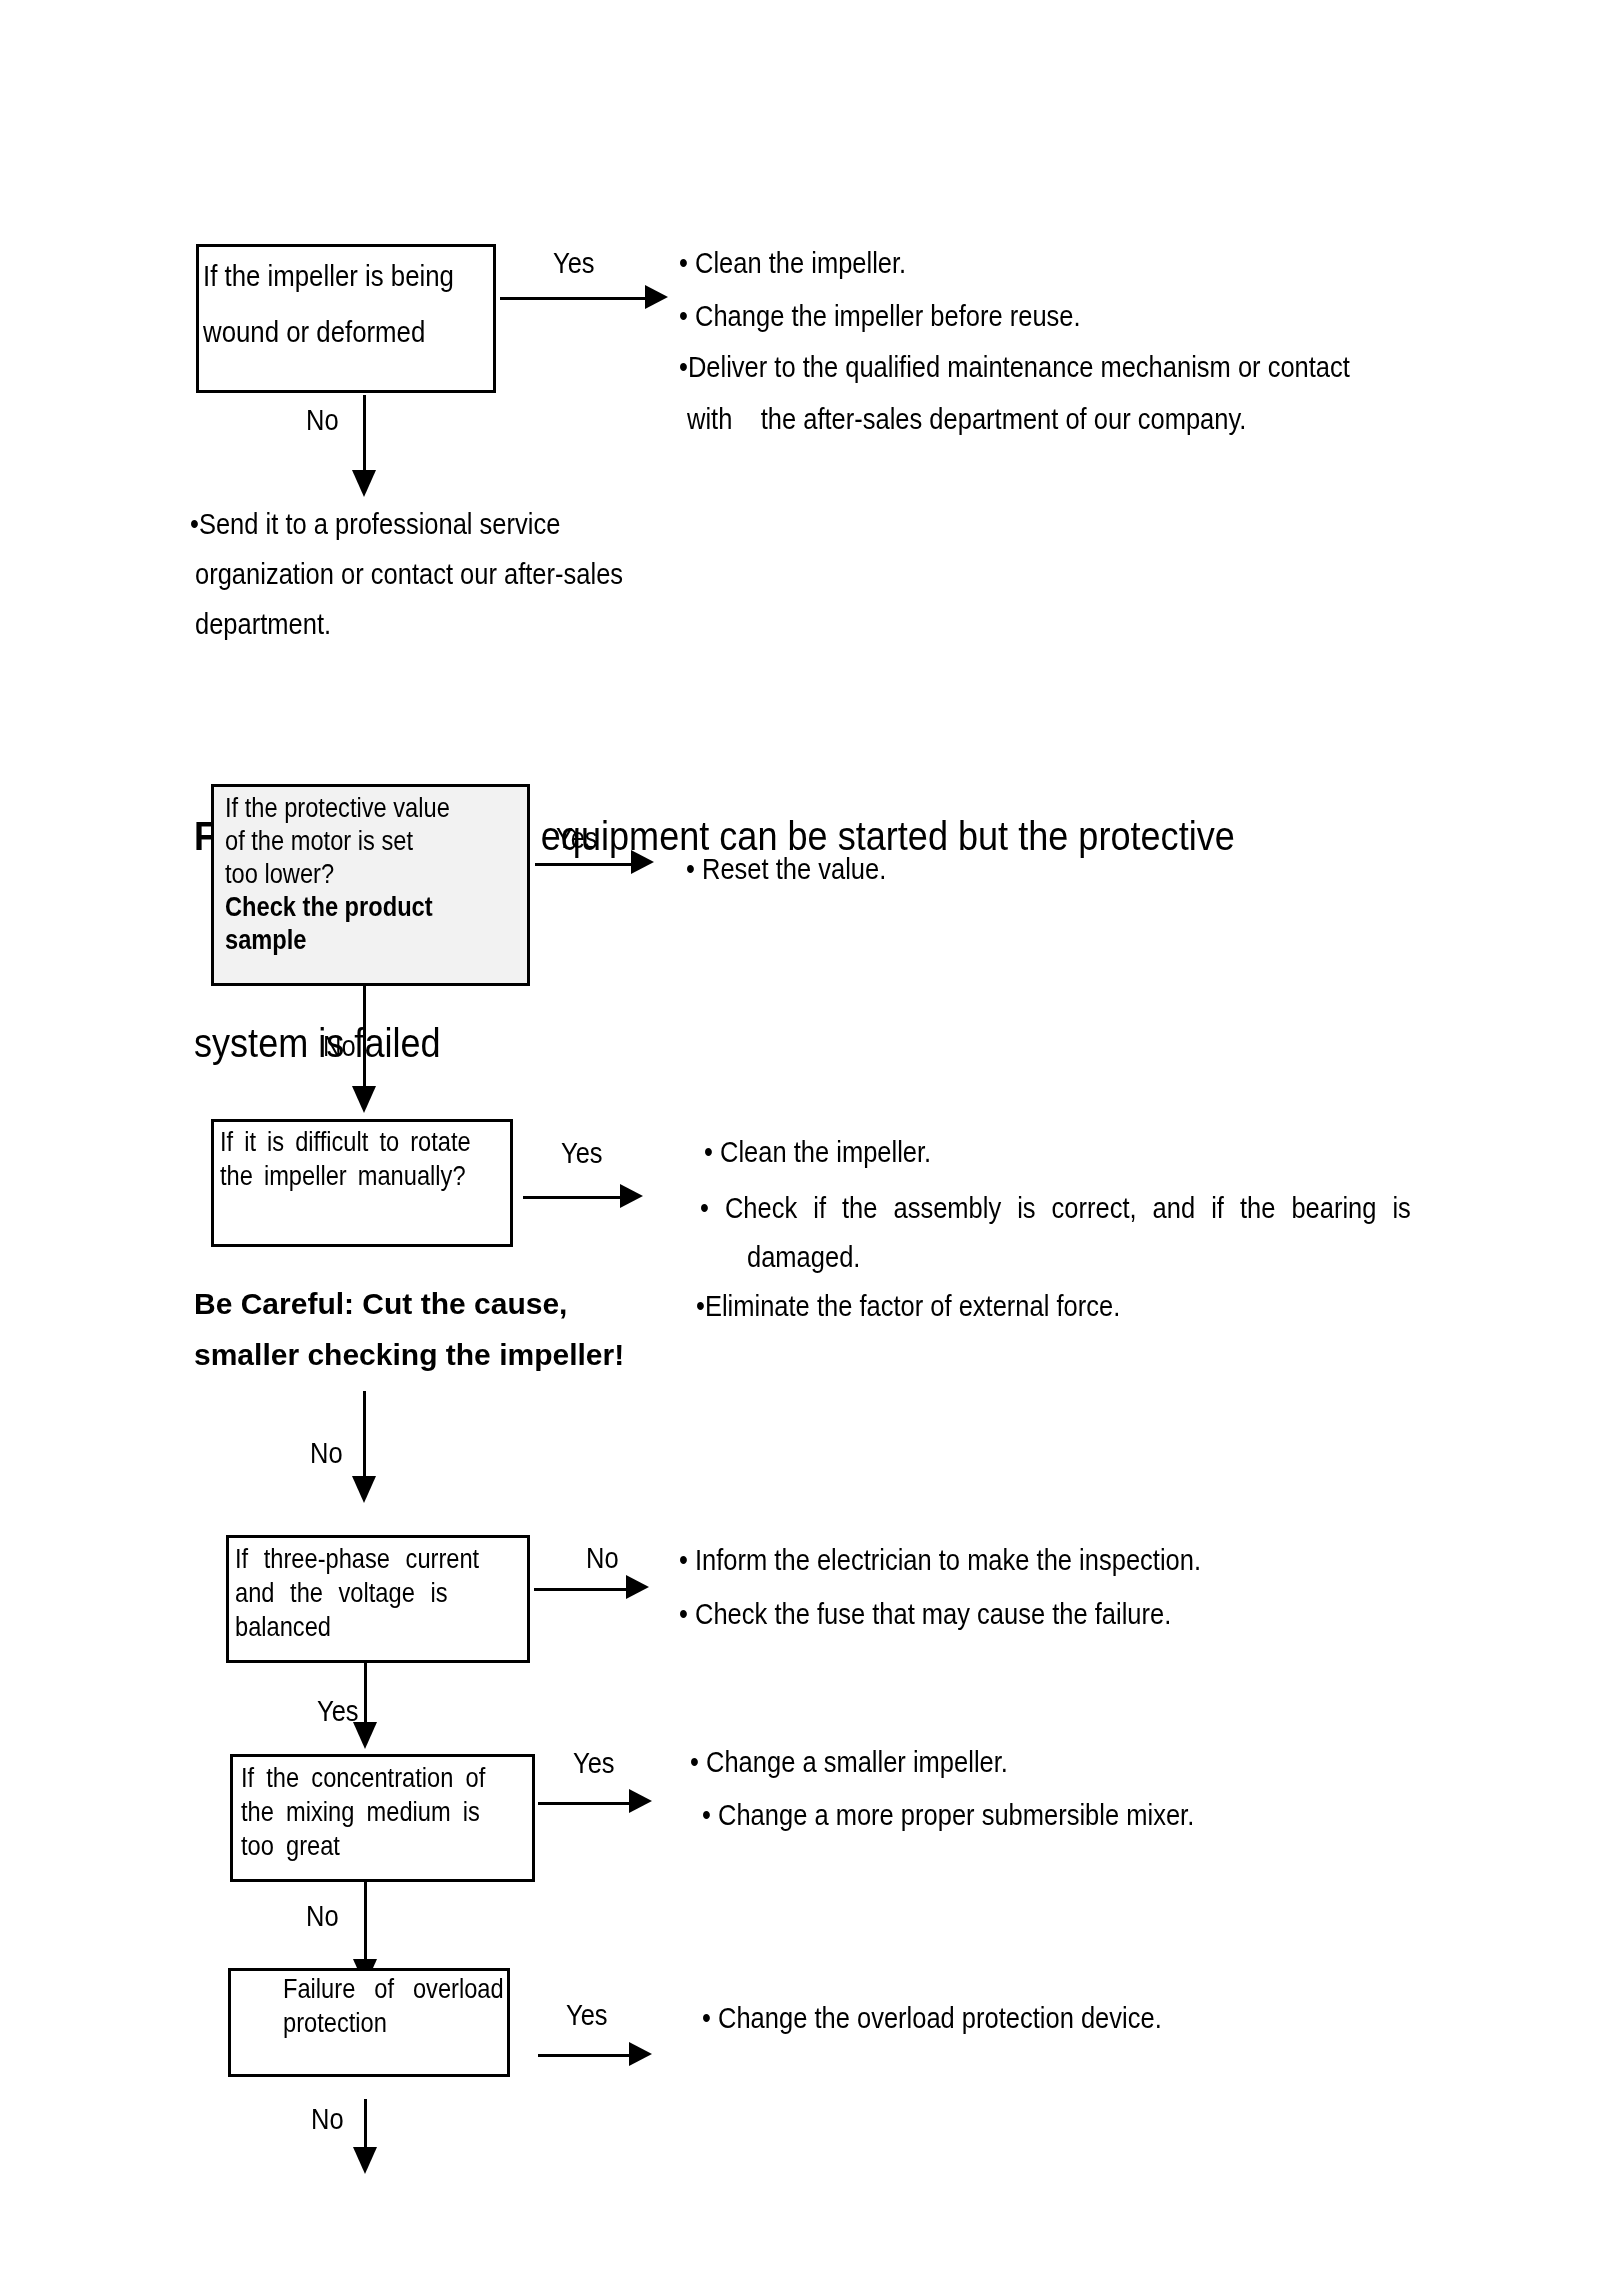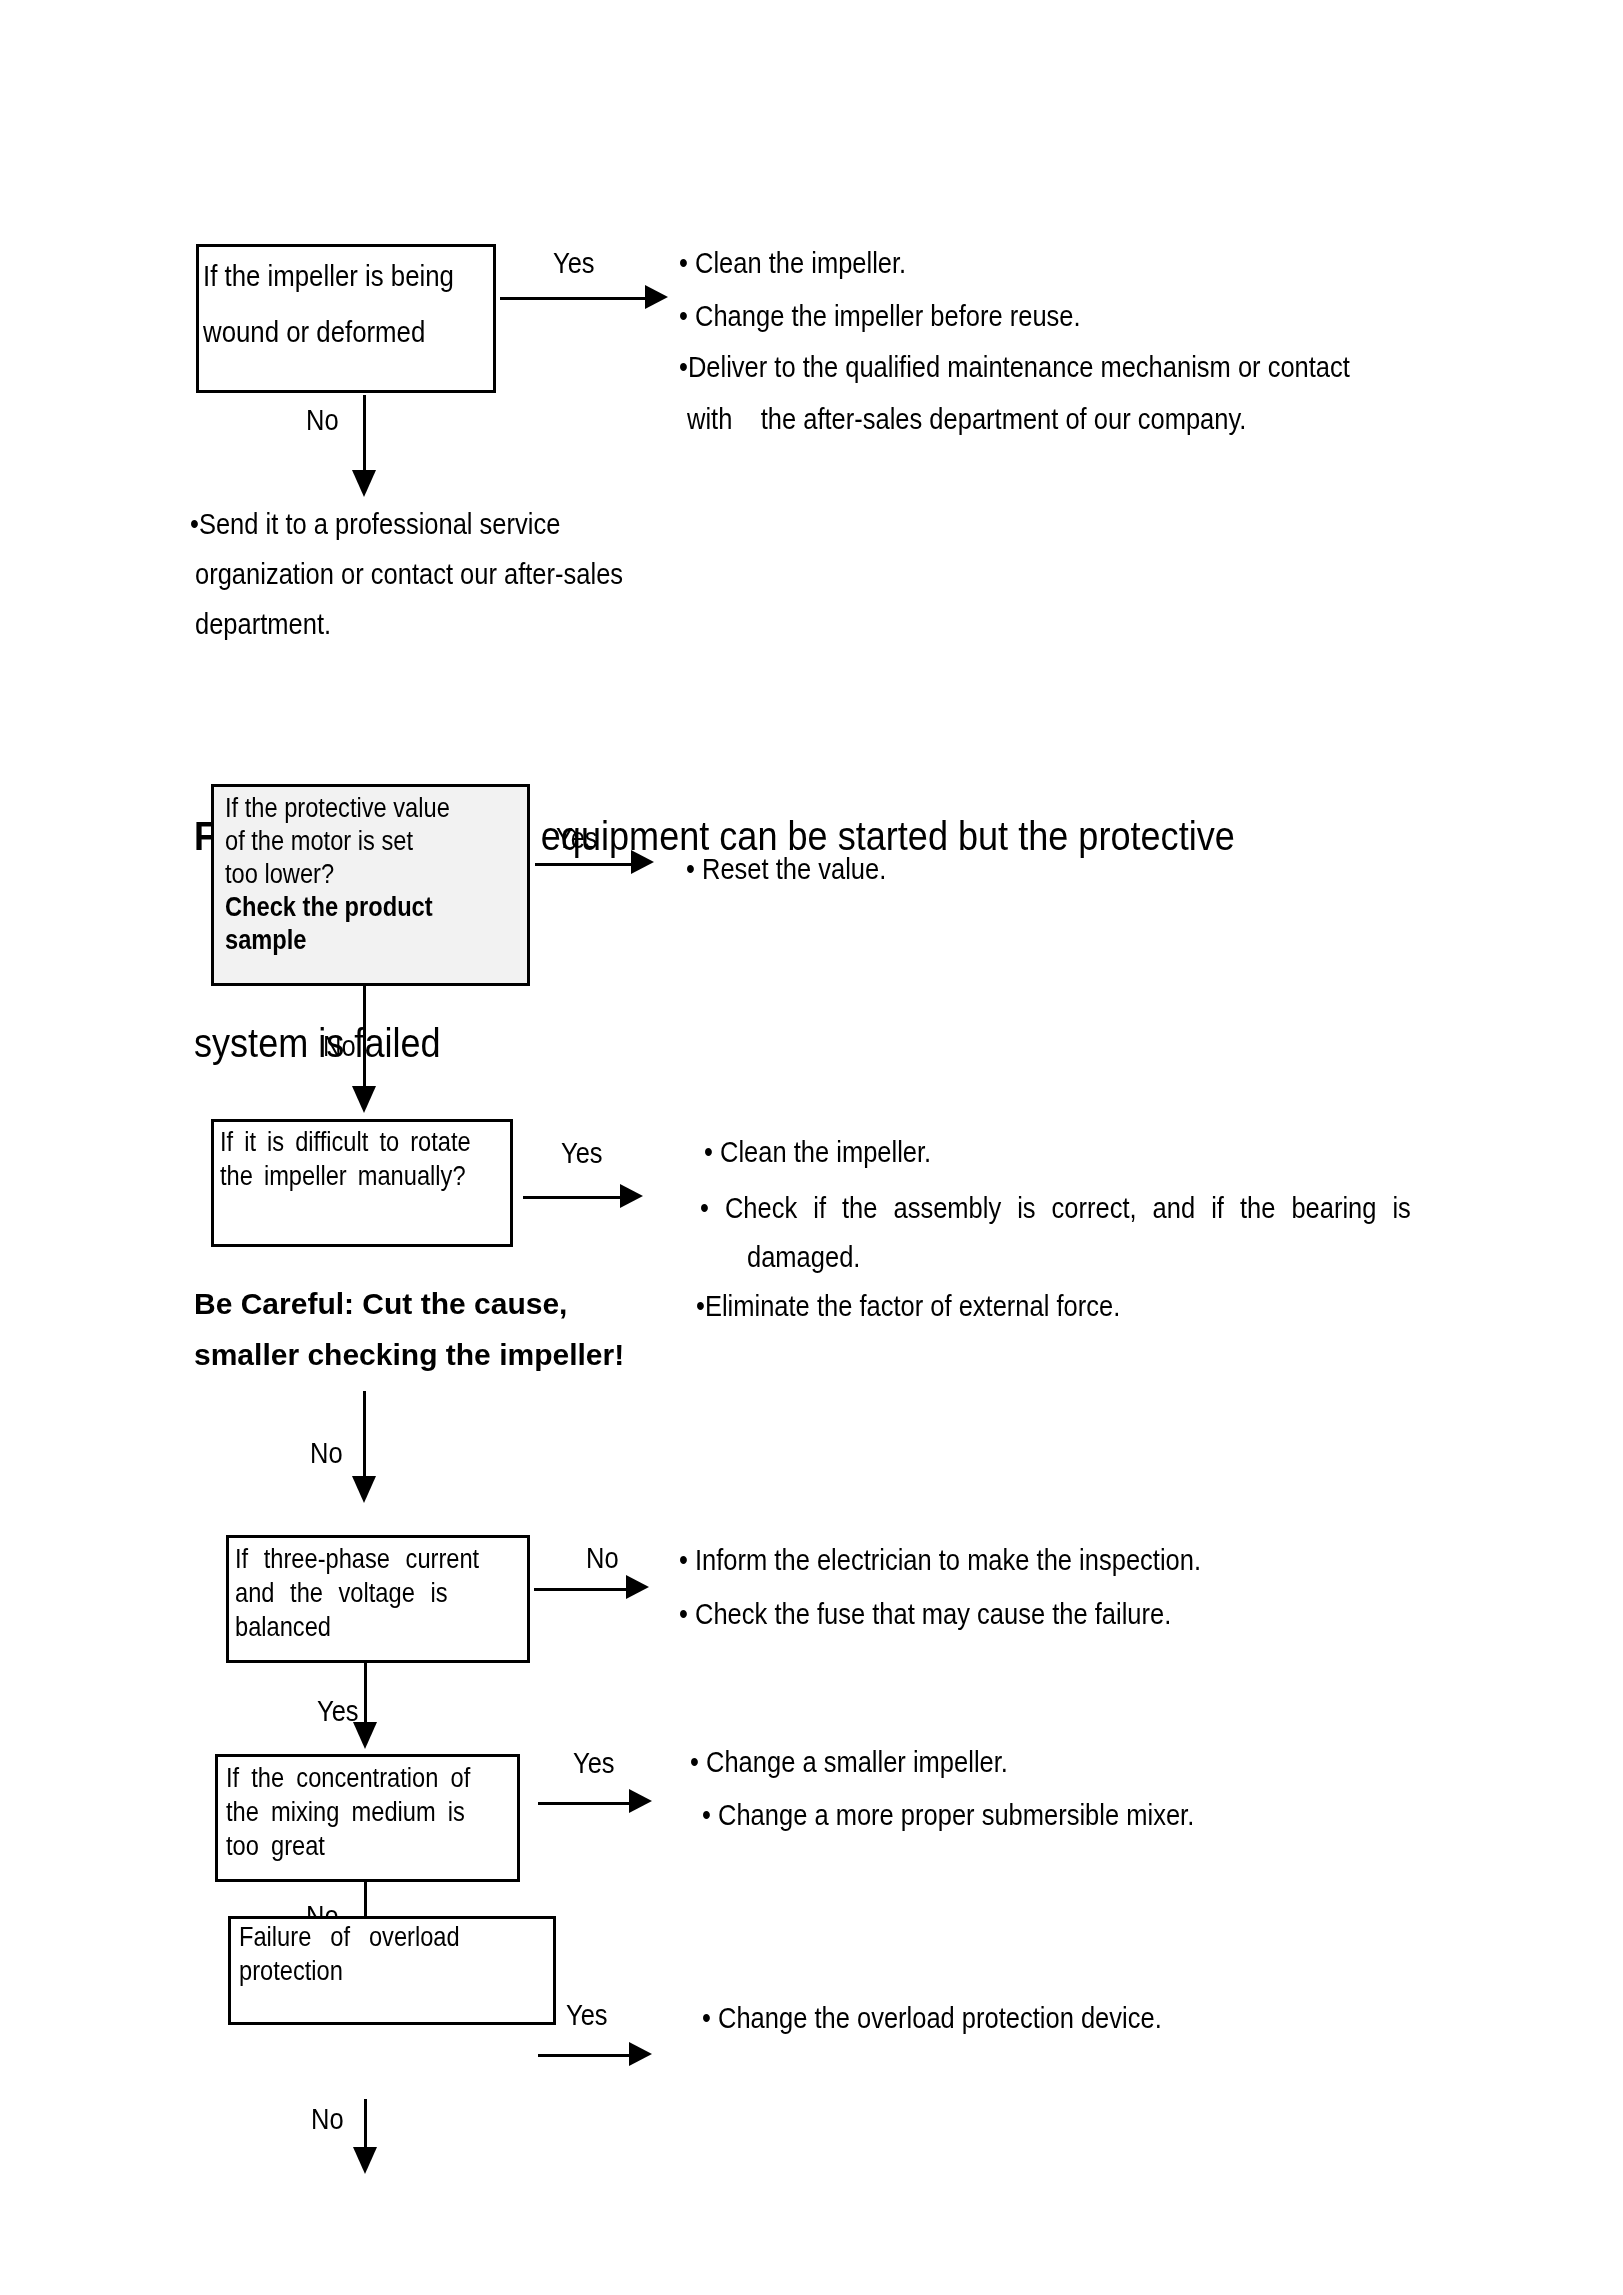--- a/index.html
+++ b/index.html
@@ -54,23 +54,23 @@
   .box1{left:196px;top:196px;width:300px;height:149px;border-width:3.9px;}
   .box1 .btw{padding:1.3px 3.9px;}
   .box1 .bt{font-size:30px;line-height:56px;}
   .box2{left:211px;top:736px;width:319px;height:202px;border-width:3.9px;background:#f2f2f2;}
   .box2 .btw{padding:3.9px 10.5px;}
   .box2 .bt{line-height:33px;}
   .box3{left:211px;top:1071px;width:302px;height:128px;}
   .box3 .btw{padding:2.6px 5.9px;word-spacing:5.2px;}
   .box4{left:226px;top:1487px;width:304px;height:128px;}
   .box4 .btw{padding:3.9px 5.9px;word-spacing:10.5px;}
-  .box5{left:215px;top:1706px;width:305px;height:128px;}
+  .box5{left:230px;top:1706px;width:305px;height:128px;}
   .box5 .btw{padding:3.9px 7.9px;word-spacing:6.5px;}
-  .box6{left:228px;top:1868px;width:328px;height:109px;}
+  .box6{left:228px;top:1920px;width:282px;height:109px;padding-left:44px;}
   .box6 .btw{padding:1.3px 7.9px;word-spacing:14.4px;}
   .bold{font-weight:700;}
   
   .hline{position:absolute;height:2.6px;background:#000;}
   .vline{position:absolute;width:2.6px;background:#000;}
   .head-r{position:absolute;width:0;height:0;
     border-left:23.6px solid #000;
     border-top:12.4px solid transparent;
     border-bottom:12.4px solid transparent;}
   .head-d{position:absolute;width:0;height:0;

